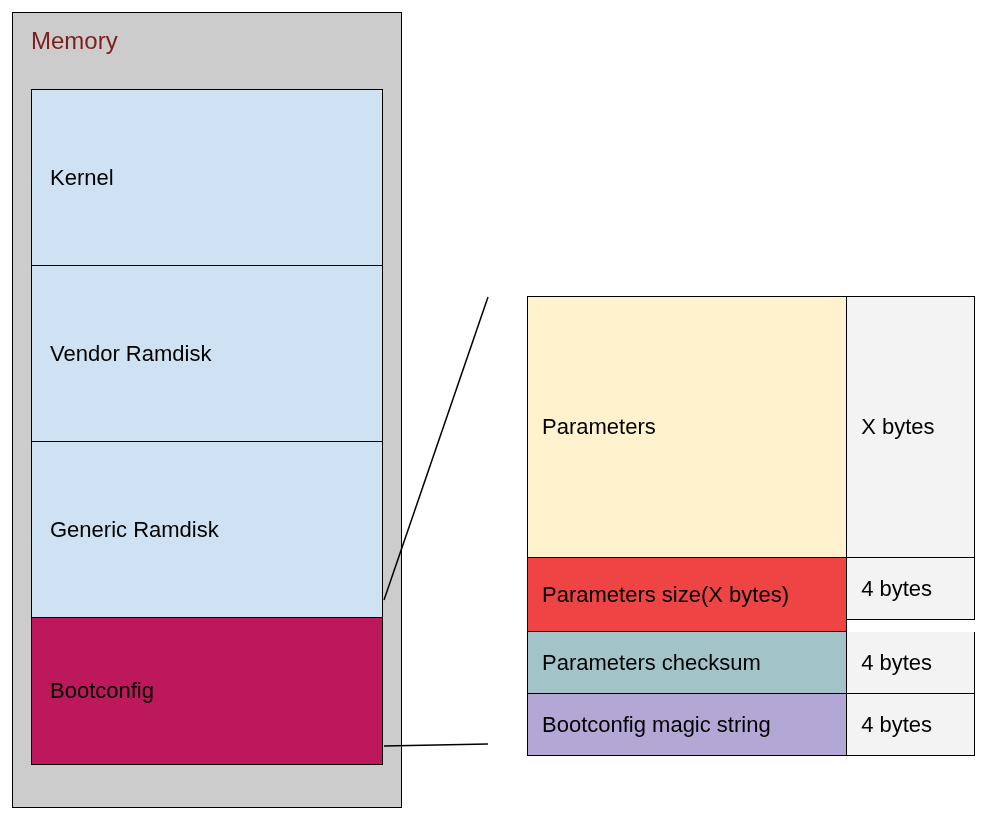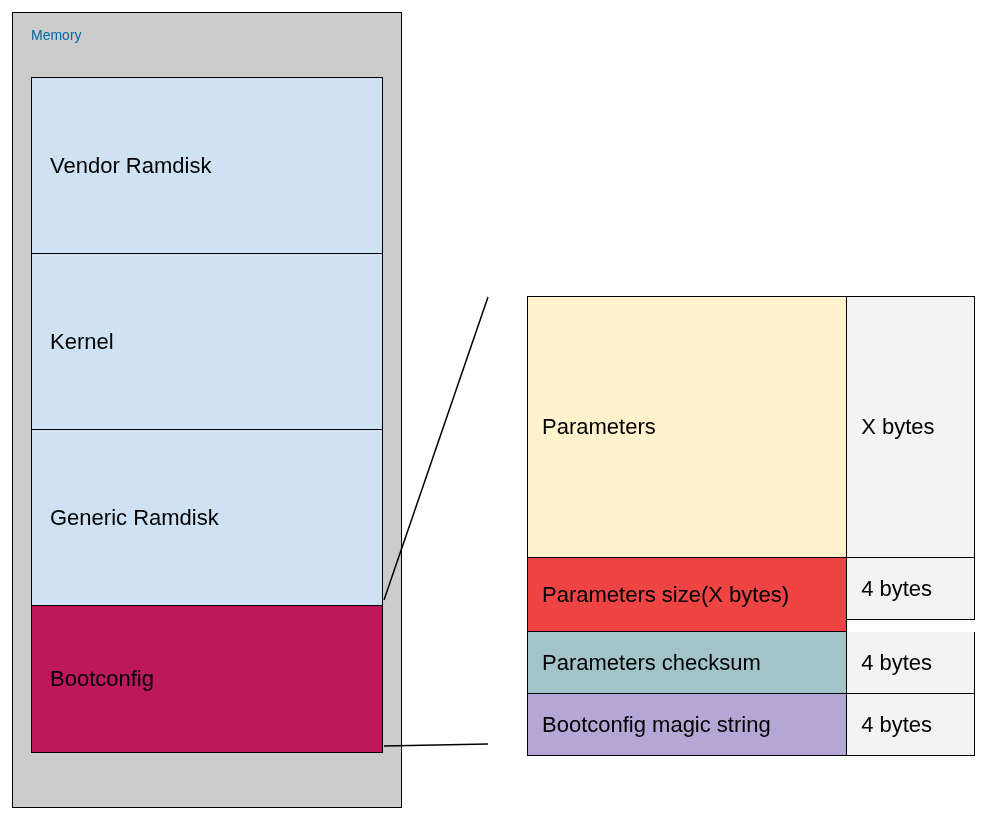--- a/index.html
+++ b/index.html
@@ -18,22 +18,22 @@
       position: absolute;
       left: 12px;
       top: 12px;
       width: 390px;
       height: 796px;
       background: #cccccc;
       border: 1px solid #000;
     }
     .memory-title {
       padding: 14px 18px;
-      font-size: 14px;
-      color: #0369a1;
+      font-size: 24px;
+      color: #7f1d1d;
     }
     .memory-blocks {
       margin: 20px 18px 14px 18px;
       border: 1px solid #000;
     }
     .memory-block {
       display: flex;
       align-items: center;
       padding: 0 18px;
       font-size: 22px;
@@ -129,22 +129,22 @@
       overflow: visible;
       pointer-events: none;
     }
   </style>
 </head>
 <body>
 
 <div class="memory-container">
   <div class="memory-title">Memory</div>
   <div class="memory-blocks">
+    <div class="memory-block block-kernel">Kernel</div>
     <div class="memory-block block-vendor">Vendor Ramdisk</div>
-    <div class="memory-block block-kernel">Kernel</div>
     <div class="memory-block block-generic">Generic Ramdisk</div>
     <div class="memory-block block-bootconfig">Bootconfig</div>
   </div>
 </div>
 
 <svg class="connector" width="984" height="814" style="left:0;top:0;">
   <line x1="384" y1="600" x2="488" y2="297" stroke="#000" stroke-width="1.5"></line>
   <line x1="384" y1="746" x2="488" y2="744" stroke="#000" stroke-width="1.5"></line>
 </svg>
 

